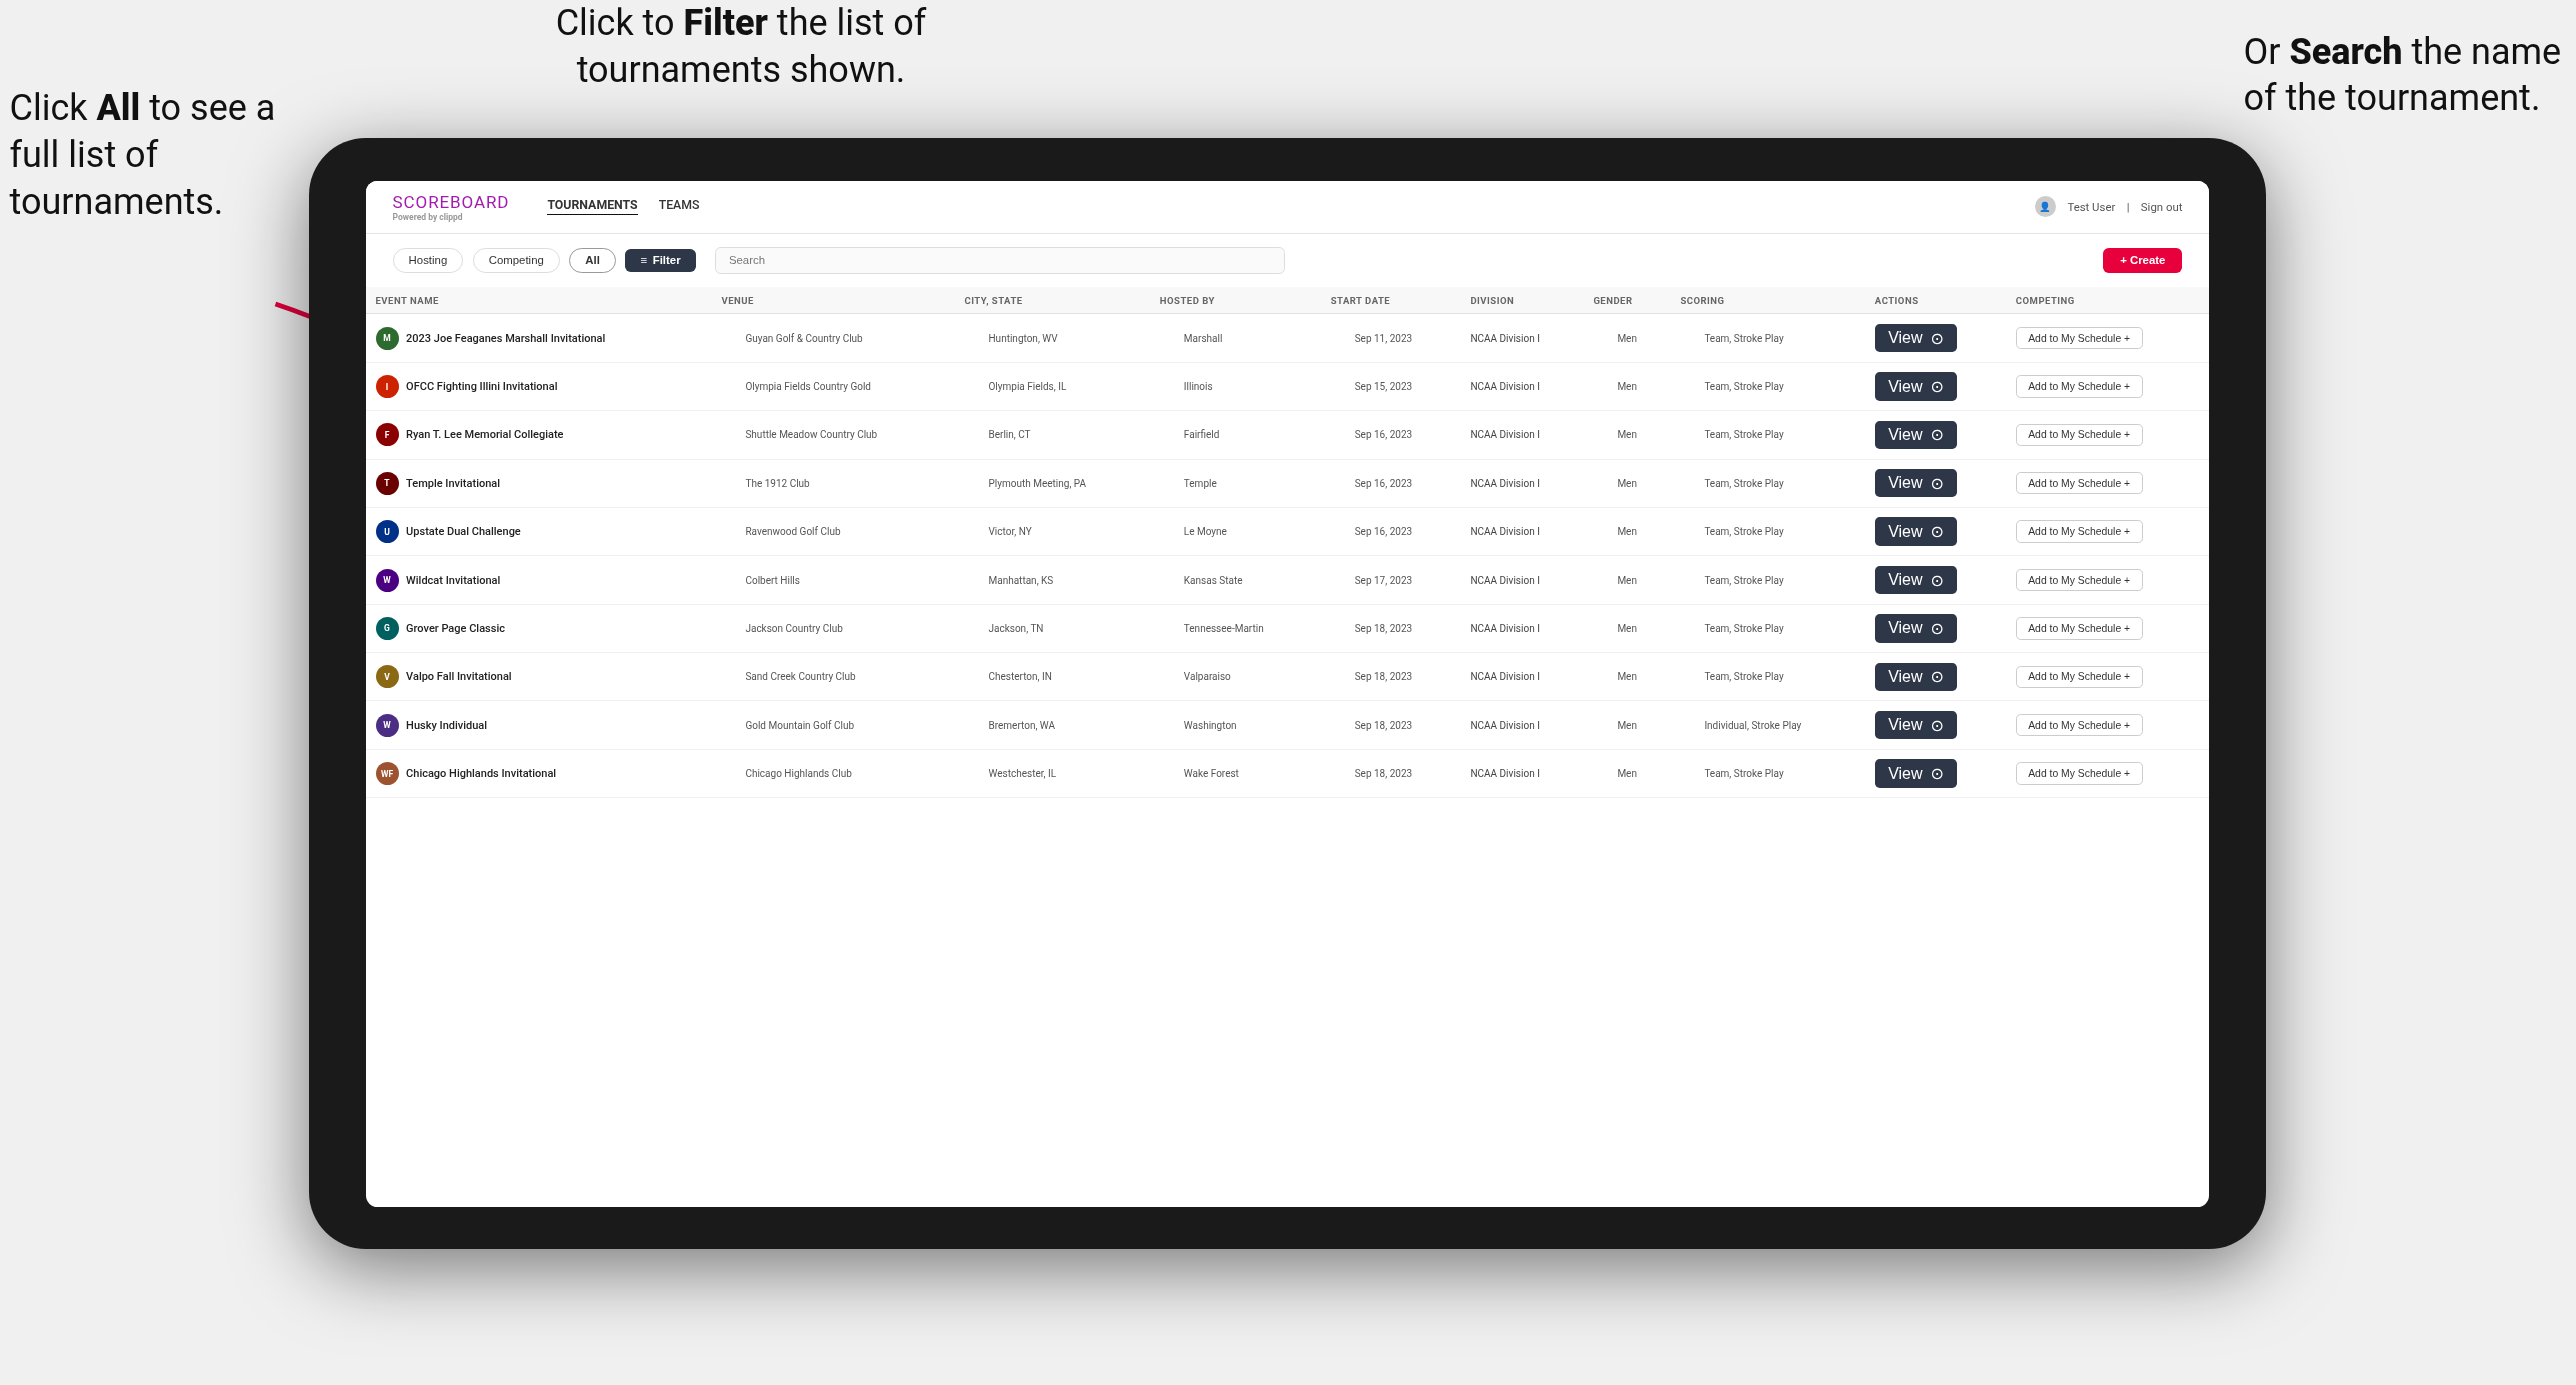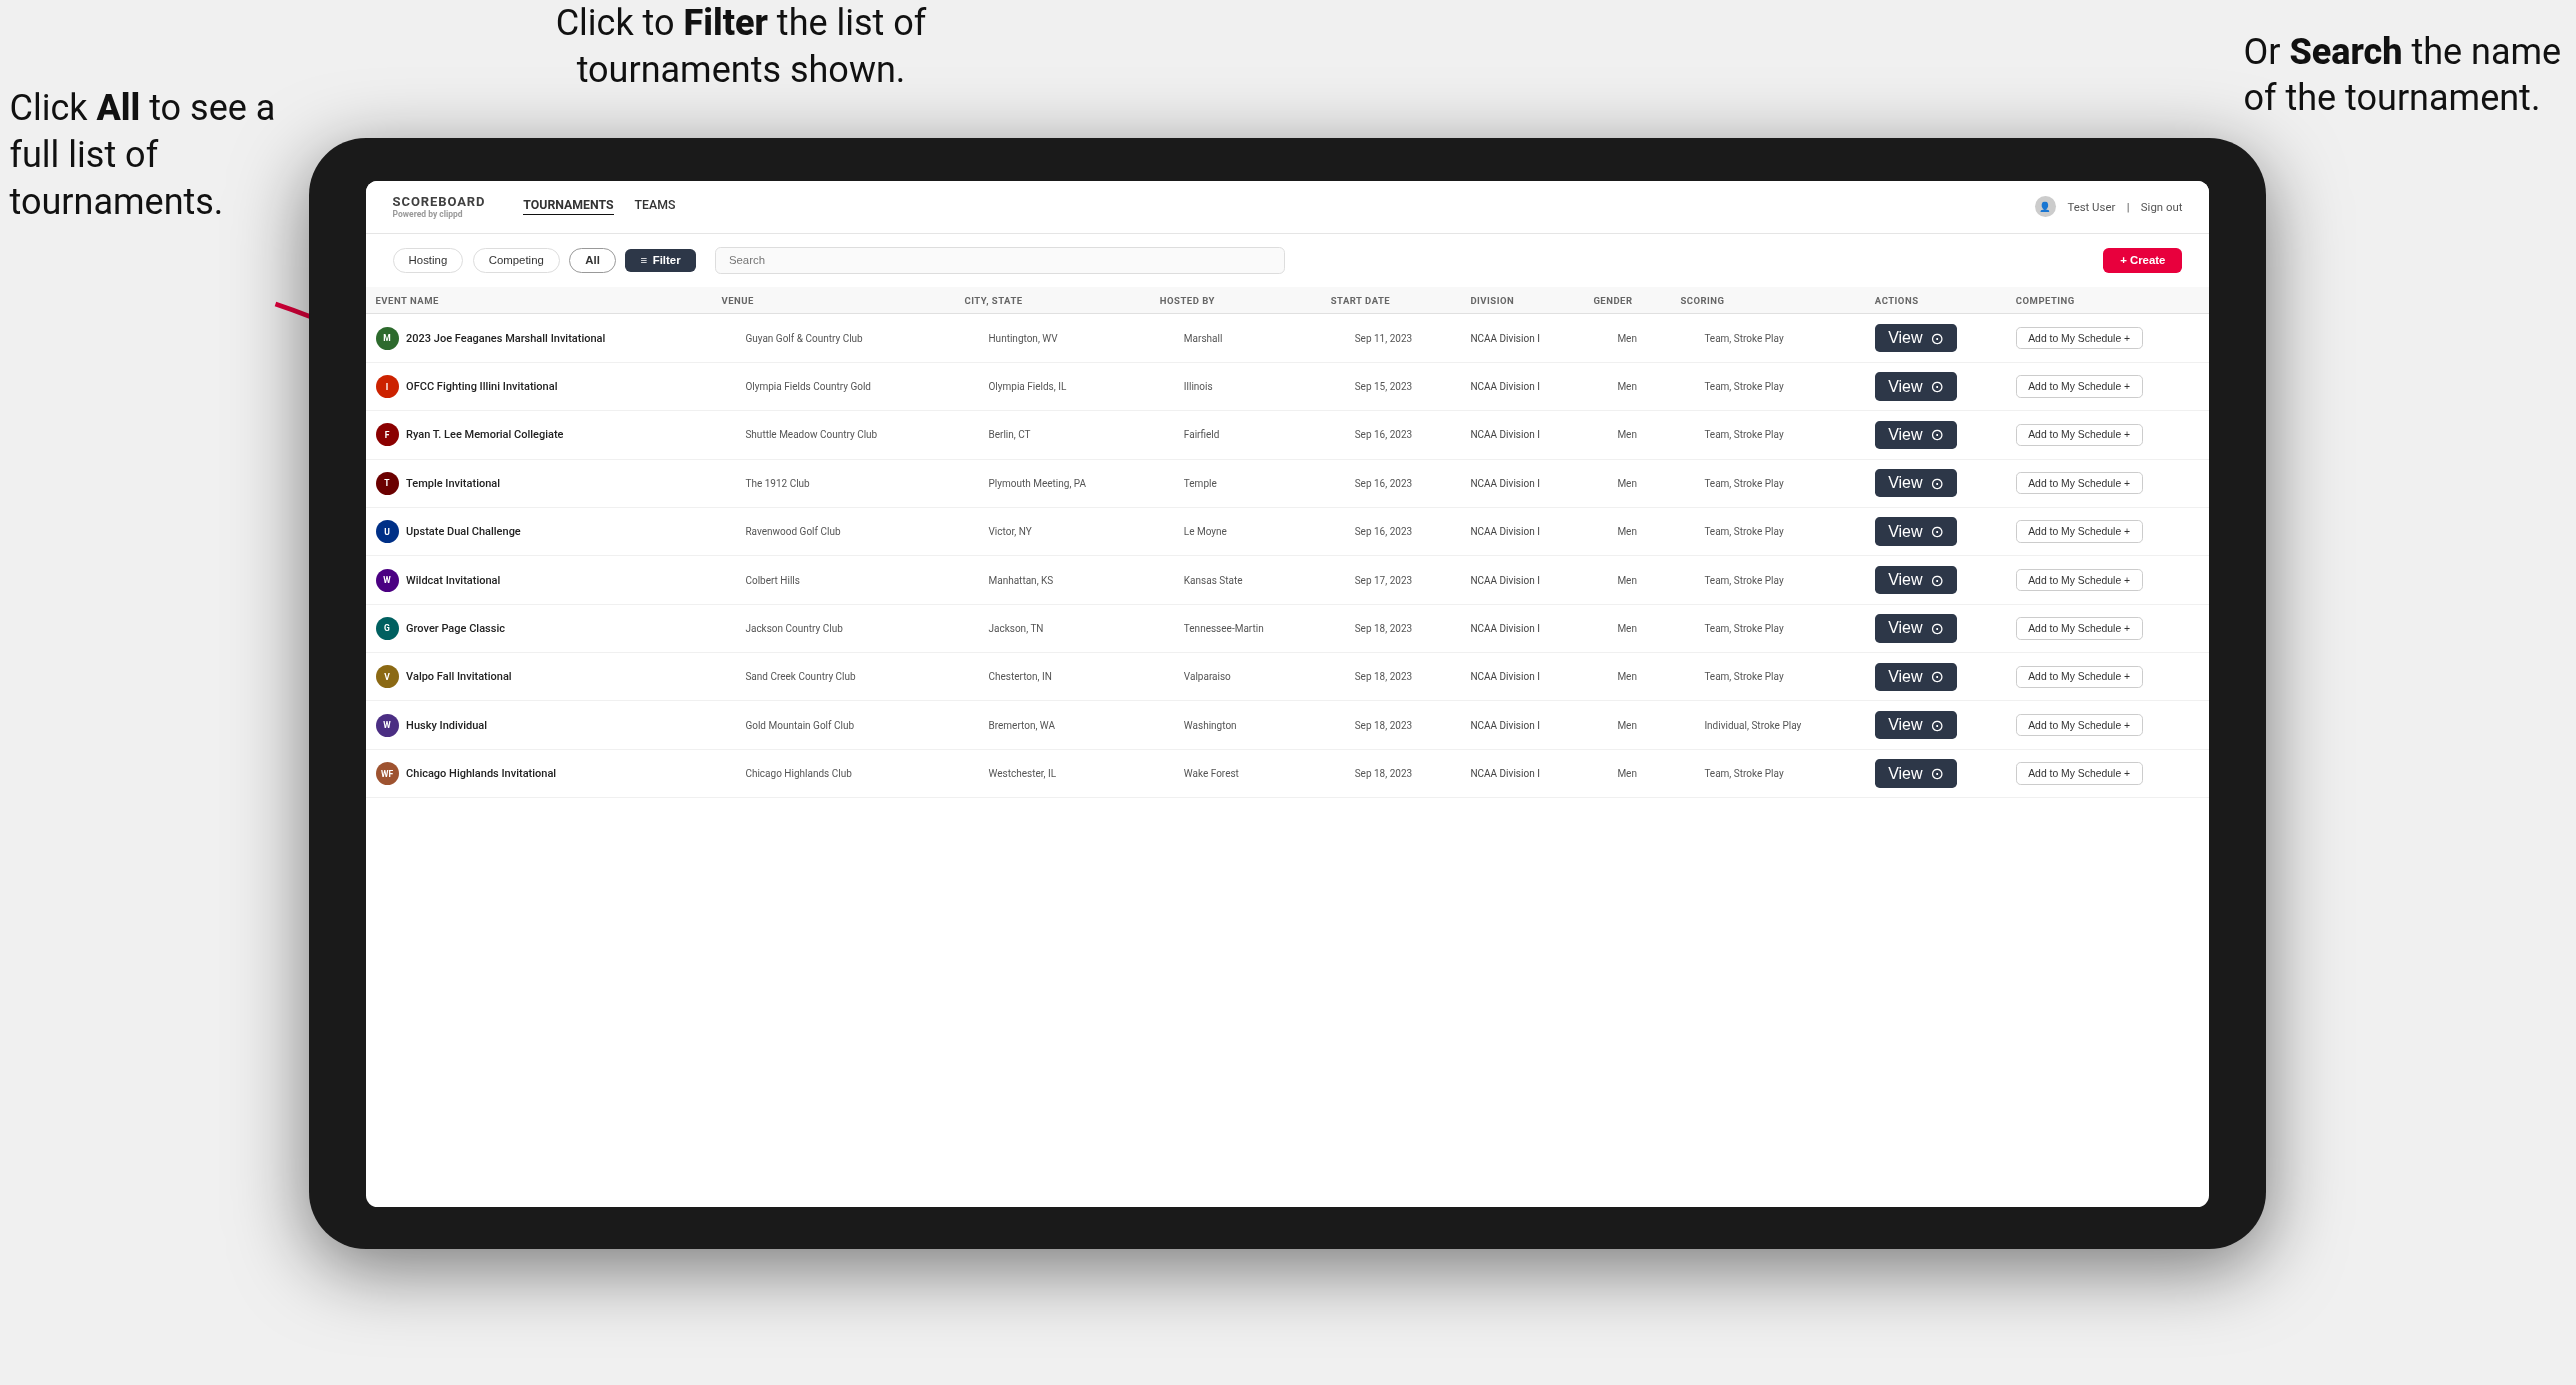--- a/index.html
+++ b/index.html
@@ -78,24 +78,24 @@
       background: #fff;
       border-bottom: 0.9px solid #e5e5e5;
       flex-shrink: 0;
     }
     .logo-area {
       display: flex;
       flex-direction: column;
       margin-right: 38px;
     }
     .logo-text {
-      font-size: 13px;
-      font-weight: 700;
+      font-size: 17px;
+      font-weight: 400;
       letter-spacing: 0.9px;
-      color: #404040;
+      color: #a21caf;
     }
     .logo-sub {
       font-size: 8.5px;
       color: #999;
       font-weight: bold;
     }
     .nav-links {
       display: flex;
       gap: 21px;
       flex: 1;

